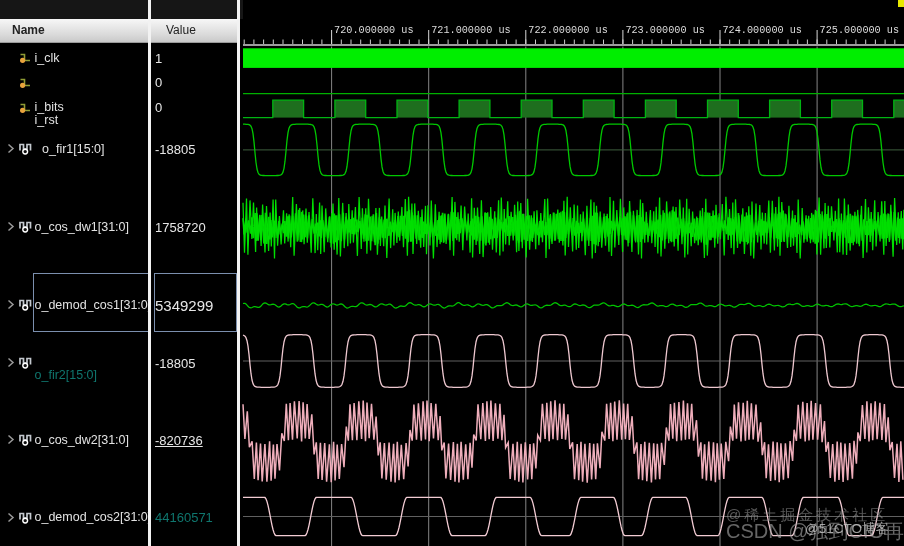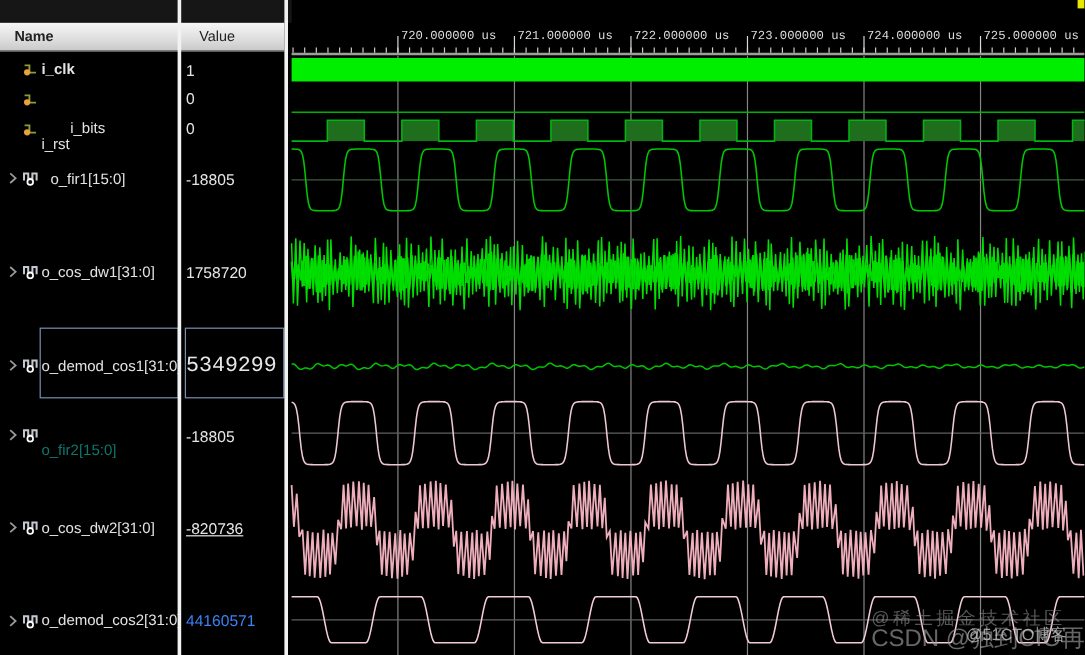--- a/index.html
+++ b/index.html
@@ -14,37 +14,37 @@
 
   <div style="position:absolute;left:33px;top:273px;width:115.5px;height:58.5px;border:1px solid #7b8fae;"></div>
   <div style="position:absolute;left:153.5px;top:273px;width:83px;height:58.5px;border:1px solid #7b8fae;"></div>
 
 <div style="position:absolute;left:19px;top:51.3px;width:13px;height:13px;">
       <svg width="13" height="13" viewBox="0 0 13 13" style="position:absolute;left:0;top:0;">
         <path d="M1.5,3.5 H5.5 V9.5 H11" fill="none" stroke="#8f9c34" stroke-width="1.6"></path>
         <circle cx="3.6" cy="9.3" r="2.6" fill="#e8a33d"></circle>
       </svg>
     </div>
-<div style="position:absolute;left:34.5px;top:49.8px;font-size:12.5px;line-height:16px;color:#e3e3e3;white-space:nowrap;font-weight:bold;">i_clk</div>
+<div style="position:absolute;left:34.5px;top:49.8px;font-size:12.5px;line-height:16px;color:#e3e3e3;white-space:nowrap;">i_clk</div>
 <div style="position:absolute;left:155px;top:49.8px;font-size:13px;line-height:17px;color:#e6e6e6;white-space:nowrap;">1</div>
 <div style="position:absolute;left:19px;top:75.7px;width:13px;height:13px;">
       <svg width="13" height="13" viewBox="0 0 13 13" style="position:absolute;left:0;top:0;">
         <path d="M1.5,3.5 H5.5 V9.5 H11" fill="none" stroke="#8f9c34" stroke-width="1.6"></path>
         <circle cx="3.6" cy="9.3" r="2.6" fill="#e8a33d"></circle>
       </svg>
     </div>
 <div style="position:absolute;left:34.5px;top:74.2px;font-size:12.5px;line-height:16px;color:#e3e3e3;white-space:nowrap;margin-top:38px;">i_rst</div>
 <div style="position:absolute;left:155px;top:74.2px;font-size:13px;line-height:17px;color:#e6e6e6;white-space:nowrap;">0</div>
 <div style="position:absolute;left:19px;top:100.5px;width:13px;height:13px;">
       <svg width="13" height="13" viewBox="0 0 13 13" style="position:absolute;left:0;top:0;">
         <path d="M1.5,3.5 H5.5 V9.5 H11" fill="none" stroke="#8f9c34" stroke-width="1.6"></path>
         <circle cx="3.6" cy="9.3" r="2.6" fill="#e8a33d"></circle>
       </svg>
     </div>
-<div style="position:absolute;left:34.5px;top:99.0px;font-size:12.5px;line-height:16px;color:#e3e3e3;white-space:nowrap;margin-left:24px;">i_bits</div>
+<div style="position:absolute;left:34.5px;top:99.0px;font-size:12.5px;line-height:16px;color:#e3e3e3;white-space:nowrap;">i_bits</div>
 <div style="position:absolute;left:155px;top:99.0px;font-size:13px;line-height:17px;color:#e6e6e6;white-space:nowrap;">0</div>
 <div style="position:absolute;left:6.5px;top:143.1px;width:8px;height:11px;">
       <svg width="8" height="11" viewBox="0 0 8 11" style="position:absolute;left:0;top:0;">
         <path d="M1.5,1.5 L6,5.5 L1.5,9.5" fill="none" stroke="#9a9a9a" stroke-width="1.5"></path>
       </svg>
     </div>
 <div style="position:absolute;left:19px;top:142.1px;width:13px;height:13px;">
       <svg width="13" height="13" viewBox="0 0 13 13" style="position:absolute;left:0;top:0;">
         <path d="M1,8.5 V2.5 H4.5 V7 H8 V2.5 H11.5 V8.5" fill="none" stroke="#c3c8ce" stroke-width="1.7"></path>
         <circle cx="6.2" cy="9.6" r="2.4" fill="#101010" stroke="#ffffff" stroke-width="1.4"></circle>
@@ -70,21 +70,21 @@
         <path d="M1.5,1.5 L6,5.5 L1.5,9.5" fill="none" stroke="#9a9a9a" stroke-width="1.5"></path>
       </svg>
     </div>
 <div style="position:absolute;left:19px;top:298.2px;width:13px;height:13px;">
       <svg width="13" height="13" viewBox="0 0 13 13" style="position:absolute;left:0;top:0;">
         <path d="M1,8.5 V2.5 H4.5 V7 H8 V2.5 H11.5 V8.5" fill="none" stroke="#c3c8ce" stroke-width="1.7"></path>
         <circle cx="6.2" cy="9.6" r="2.4" fill="#101010" stroke="#ffffff" stroke-width="1.4"></circle>
       </svg>
     </div>
 <div style="position:absolute;left:34.5px;top:296.7px;font-size:12.5px;line-height:16px;color:#e3e3e3;white-space:nowrap;">o_demod_cos1[31:0]</div>
-<div style="position:absolute;left:155px;top:296.7px;font-size:18px;line-height:17px;color:#e6e6e6;white-space:nowrap;font-family:Liberation Mono, monospace;">5349299</div>
+<div style="position:absolute;left:155px;top:296.7px;font-size:15px;line-height:17px;color:#e6e6e6;white-space:nowrap;">5349299</div>
 <div style="position:absolute;left:6.5px;top:357.1px;width:8px;height:11px;">
       <svg width="8" height="11" viewBox="0 0 8 11" style="position:absolute;left:0;top:0;">
         <path d="M1.5,1.5 L6,5.5 L1.5,9.5" fill="none" stroke="#9a9a9a" stroke-width="1.5"></path>
       </svg>
     </div>
 <div style="position:absolute;left:19px;top:356.1px;width:13px;height:13px;">
       <svg width="13" height="13" viewBox="0 0 13 13" style="position:absolute;left:0;top:0;">
         <path d="M1,8.5 V2.5 H4.5 V7 H8 V2.5 H11.5 V8.5" fill="none" stroke="#c3c8ce" stroke-width="1.7"></path>
         <circle cx="6.2" cy="9.6" r="2.4" fill="#101010" stroke="#ffffff" stroke-width="1.4"></circle>
       </svg>
@@ -109,21 +109,21 @@
         <path d="M1.5,1.5 L6,5.5 L1.5,9.5" fill="none" stroke="#9a9a9a" stroke-width="1.5"></path>
       </svg>
     </div>
 <div style="position:absolute;left:19px;top:510.5px;width:13px;height:13px;">
       <svg width="13" height="13" viewBox="0 0 13 13" style="position:absolute;left:0;top:0;">
         <path d="M1,8.5 V2.5 H4.5 V7 H8 V2.5 H11.5 V8.5" fill="none" stroke="#c3c8ce" stroke-width="1.7"></path>
         <circle cx="6.2" cy="9.6" r="2.4" fill="#101010" stroke="#ffffff" stroke-width="1.4"></circle>
       </svg>
     </div>
 <div style="position:absolute;left:34.5px;top:509.0px;font-size:12.5px;line-height:16px;color:#e3e3e3;white-space:nowrap;">o_demod_cos2[31:0]</div>
-<div style="position:absolute;left:155px;top:509.0px;font-size:13px;line-height:17px;color:#3b82f6;white-space:nowrap;">44160571</div>
+<div style="position:absolute;left:155px;top:509.0px;font-size:13px;line-height:17px;color:#0f766e;white-space:nowrap;">44160571</div>
 
   <div style="position:absolute;left:148px;top:0;width:2.5px;height:546px;background:#f2f2f2;"></div>
   <div style="position:absolute;left:237px;top:0;width:2.5px;height:546px;background:#f2f2f2;"></div>
 
 <svg width="904" height="546" viewBox="0 0 904 546" style="position:absolute;left:0;top:0;">
 <line x1="331.6" y1="46.5" x2="331.6" y2="546" stroke="#858585" stroke-width="1"></line>
 <line x1="428.7" y1="46.5" x2="428.7" y2="546" stroke="#858585" stroke-width="1"></line>
 <line x1="525.8" y1="46.5" x2="525.8" y2="546" stroke="#858585" stroke-width="1"></line>
 <line x1="622.9" y1="46.5" x2="622.9" y2="546" stroke="#858585" stroke-width="1"></line>
 <line x1="720.0" y1="46.5" x2="720.0" y2="546" stroke="#858585" stroke-width="1"></line>

